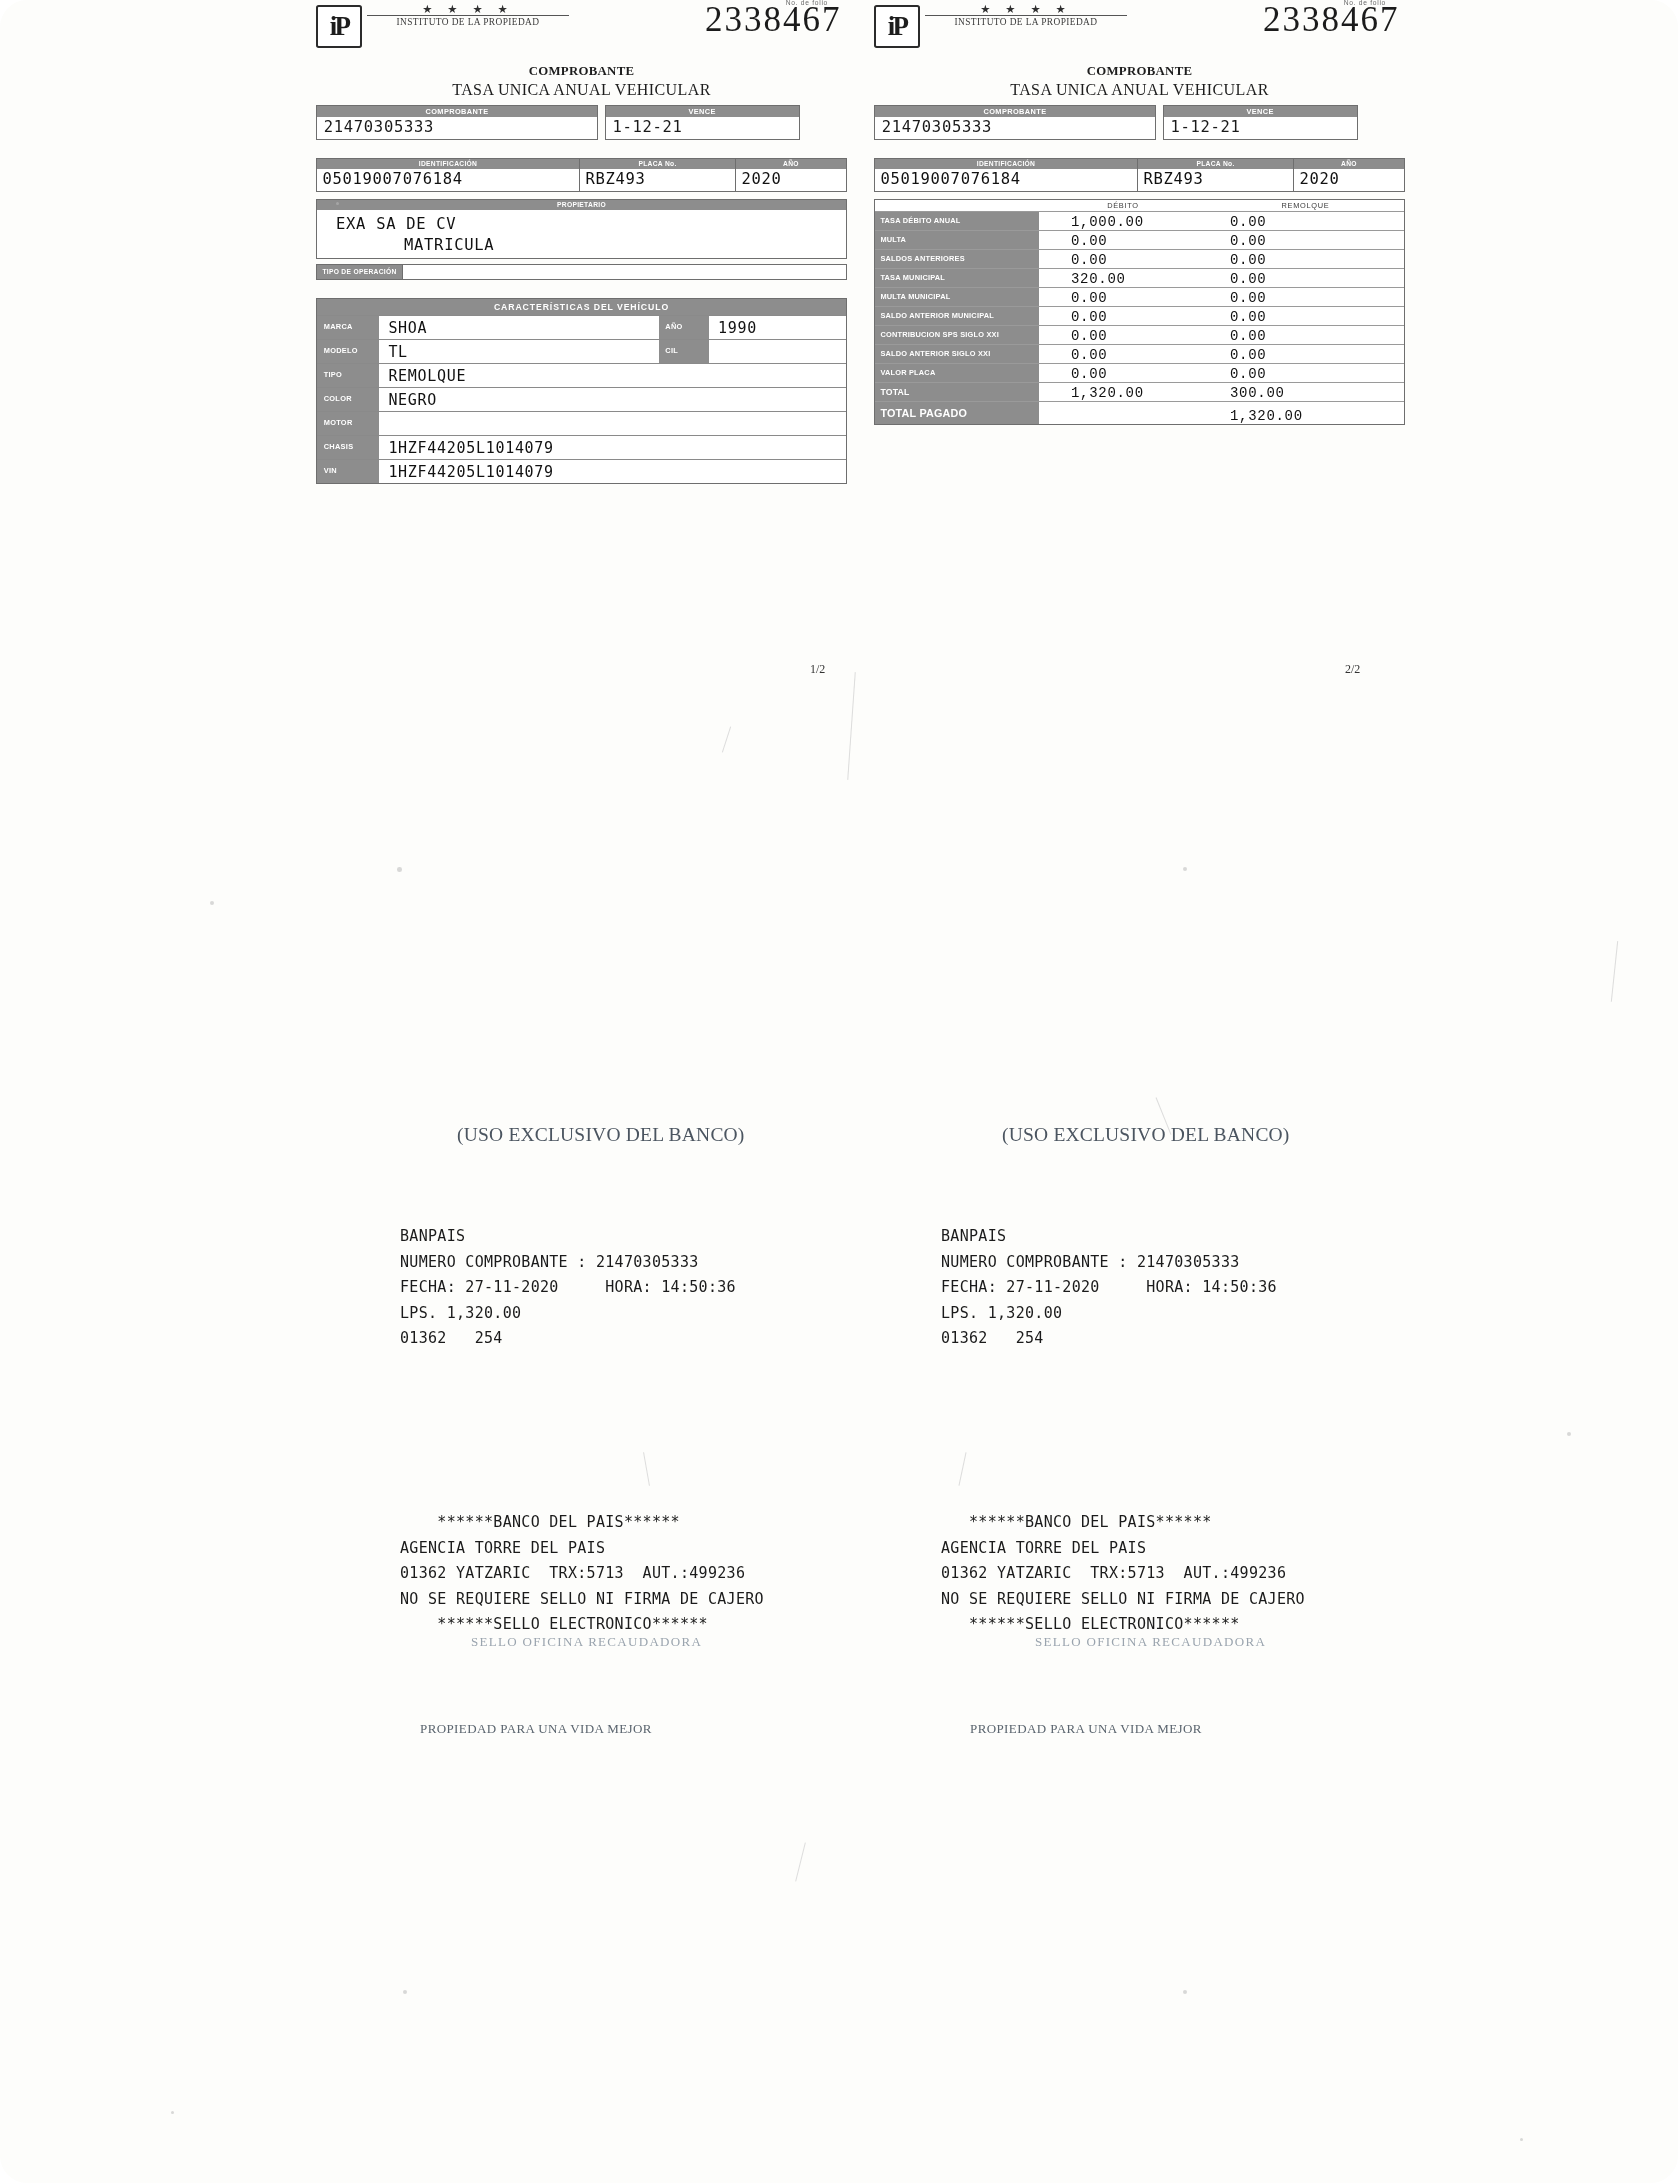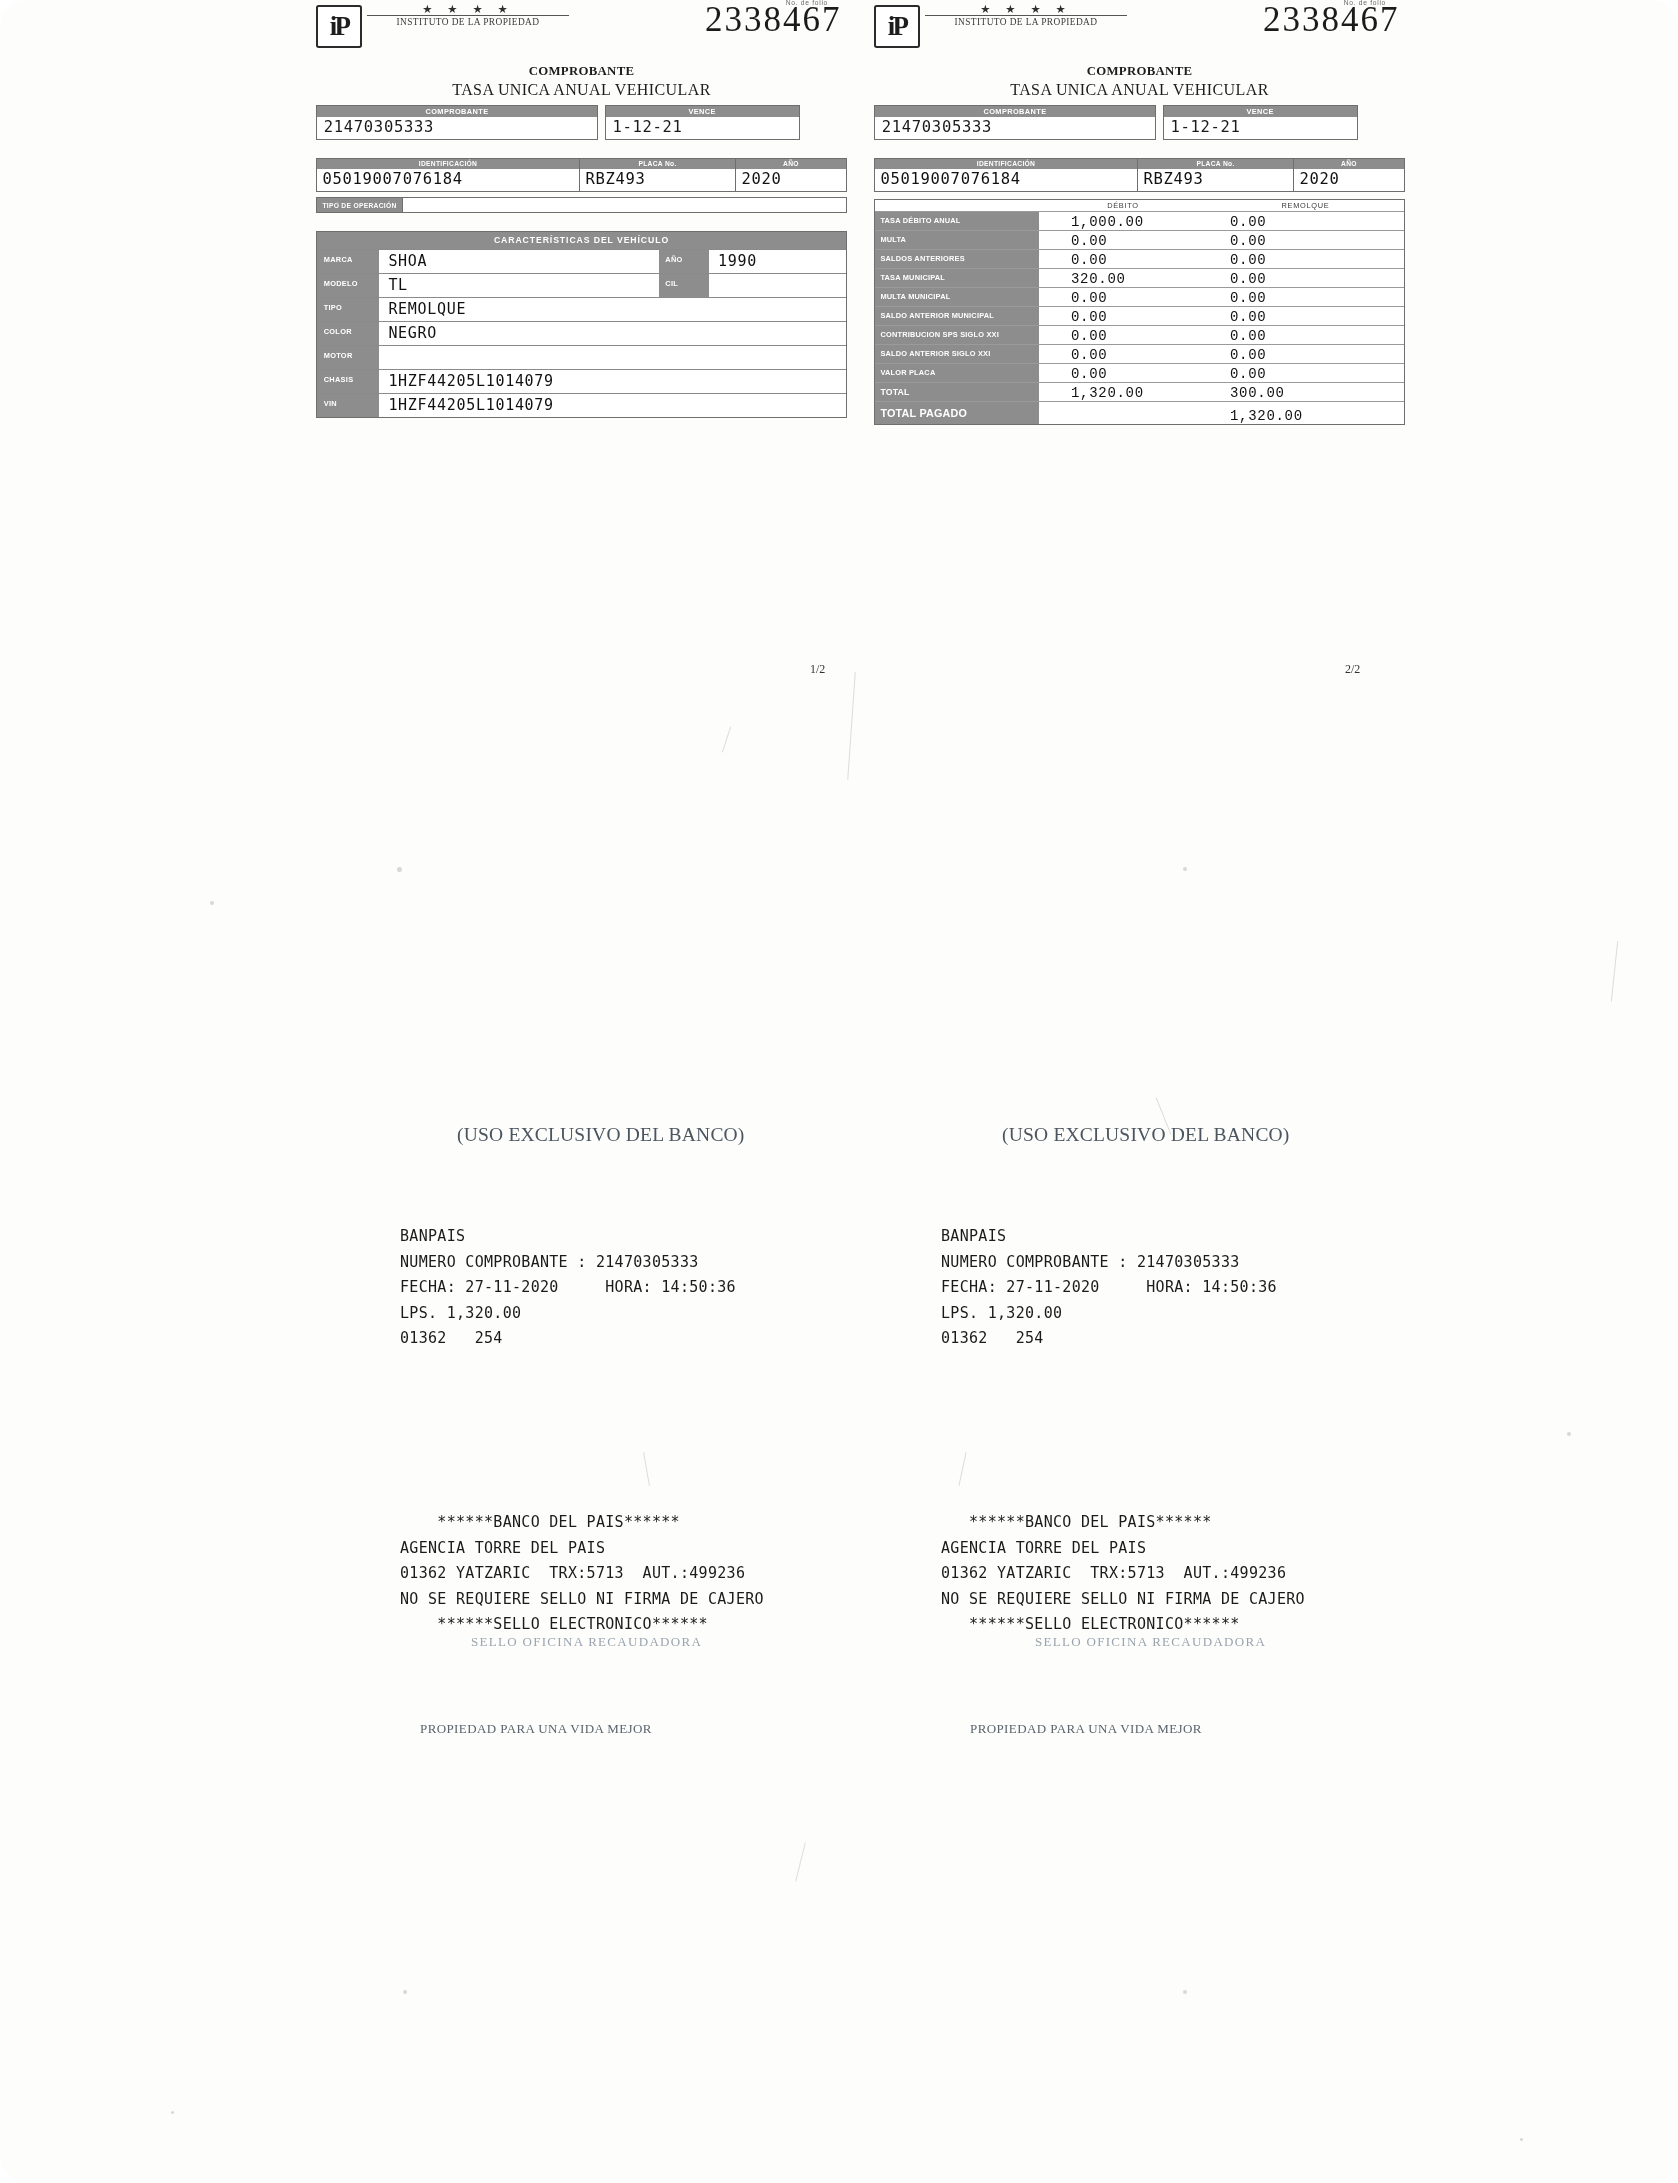--- a/index.html
+++ b/index.html
@@ -414,20 +414,25 @@
       <div class="idcell" style="width:155px">
         <div class="cap">PLACA No.</div>
         <div class="val">RBZ493</div>
       </div>
       <div class="idcell" style="flex:1">
         <div class="cap">AÑO</div>
         <div class="val">2020</div>
       </div>
     </div>
 
+    <div class="owner-box">
+      <div class="cap">PROPIETARIO</div>
+      <div class="owner-name">EXA SA DE CV</div>
+      <div class="owner-mat">MATRICULA</div>
+    </div>
 
     <div class="oprow">
       <div class="op-cap">TIPO DE OPERACIÓN</div>
       <div class="op-val"></div>
     </div>
 
     <div class="veh">
       <div class="veh-title">CARACTERÍSTICAS DEL VEHÍCULO</div>
 
       <div class="veh-row">

